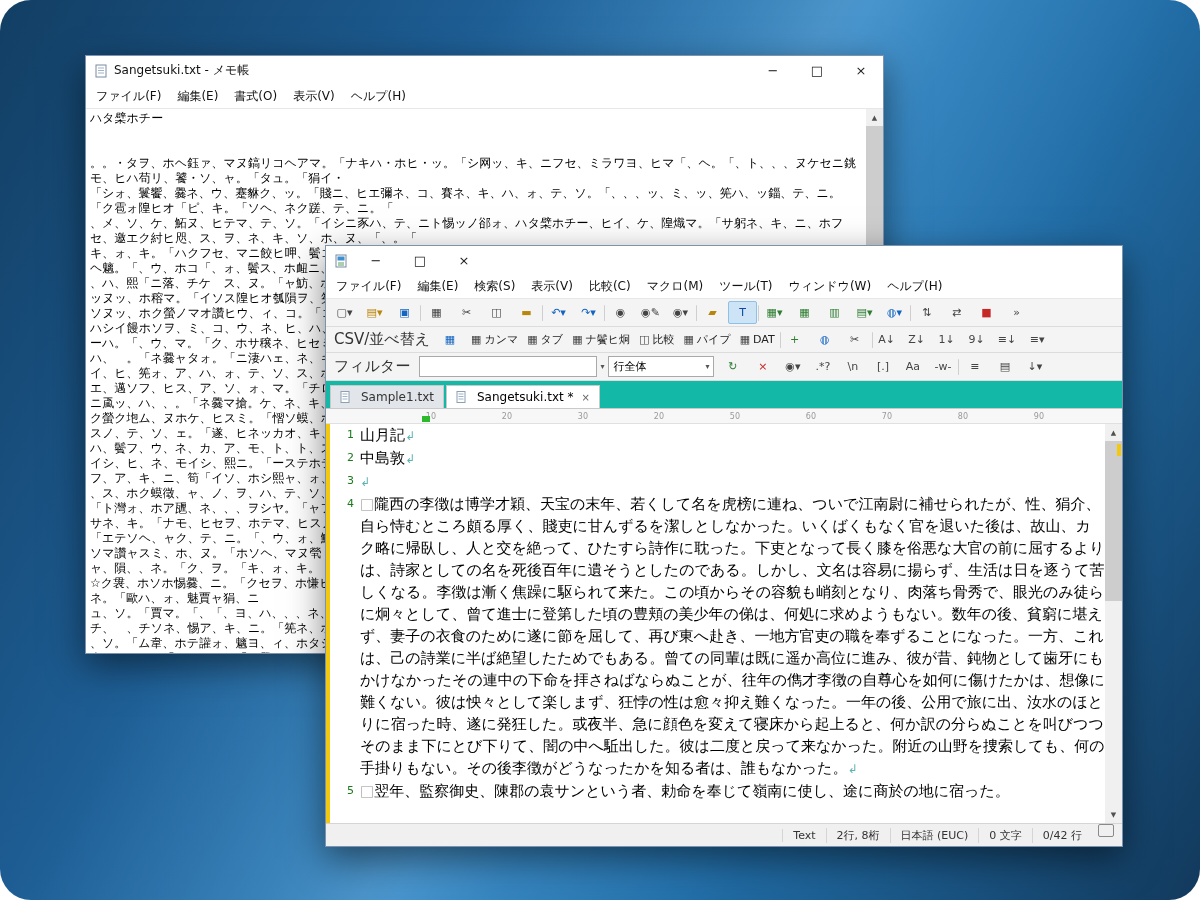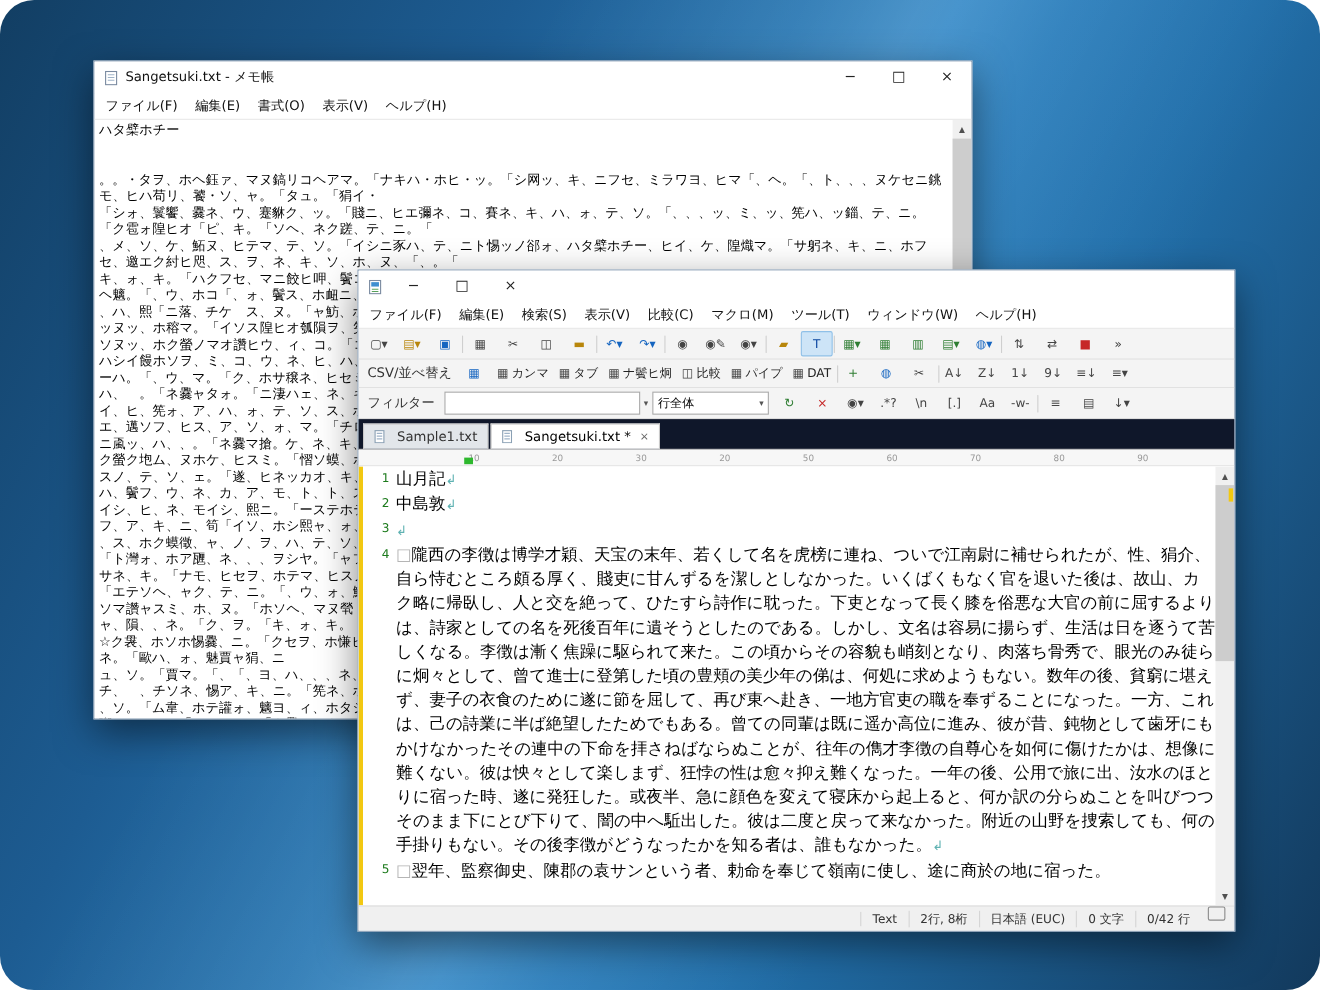--- a/index.html
+++ b/index.html
@@ -31,29 +31,29 @@
   .sb-mark{position:absolute;top:20px;right:1px;width:4px;height:12px;background:#f2c811}
   
   .toolbar{display:flex;align-items:center;background:#f4f4f4;border-bottom:1px solid #dcdcdc;padding:0 4px;gap:1px}
   .tb-main{height:27px;flex:0 0 27px}
   .tb-csv{height:25px;flex:0 0 25px}
   .tb-filter{height:27px;flex:0 0 27px}
   .tb-items{display:flex;align-items:center;gap:1px}
   .tbtn{height:21px;min-width:21px;padding:0 3px;display:flex;align-items:center;justify-content:center;gap:3px;font-size:11px;color:#444;border:1px solid transparent;border-radius:2px;background:transparent;white-space:nowrap}
   .tb-ic{font-size:11px}
   .tb-lb{font-size:11px;color:#222}
-  .tb-label{font-size:12px;color:#333;padding:0 6px 0 4px;white-space:nowrap}
+  .tb-label{font-size:15px;color:#333;padding:0 6px 0 4px;white-space:nowrap}
   .c-blue{color:#1565c0}.c-green{color:#2e7d32}.c-red{color:#c62828}.c-amber{color:#b8860b}.c-ink{color:#444}
   .c-active{background:#cde4f7;border-color:#8fc0e8;color:#0d47a1}
   .sep{min-width:1px;width:1px;height:16px;padding:0;background:#cfcfcf;border:none}
   .filter-input{width:168px;height:19px;border:1px solid #a9a9a9;background:#fff;font-size:11px;padding:0 4px;margin:0 2px;font-family:"DejaVu Sans",sans-serif}
   .combo{display:flex;align-items:center;height:19px;border:1px solid #a9a9a9;background:#fff;font-size:11px;padding:0 4px;margin:0 3px;min-width:96px;justify-content:space-between;gap:6px}
   .combo-arrow{font-size:8px;color:#555}
   
-  .tabbar{height:25px;flex:0 0 25px;display:flex;align-items:flex-end;background:#0f172a;border-bottom:1px solid #c9c9c9;padding:2px 4px 0}
+  .tabbar{height:25px;flex:0 0 25px;display:flex;align-items:flex-end;background:#14b8a6;border-bottom:1px solid #c9c9c9;padding:2px 4px 0}
   .tab{display:flex;align-items:center;gap:5px;height:22px;padding:0 9px;font-size:12px;background:#e2e6ea;border:1px solid #c9c9c9;border-bottom:none;margin-right:2px;color:#333}
   .tab.active{background:#fff;color:#000}
   .tab-close{font-size:10px;color:#666;margin-left:3px}
   
   .ruler{height:14px;flex:0 0 14px;background:#f7f7f7;border-bottom:1px solid #e0e0e0;position:relative}
   .ruler-nums{display:flex;padding-left:34px;height:100%;align-items:flex-end}
   .ruler-num{flex:0 0 76px;text-align:right;font-size:8px;color:#999;line-height:12px}
   .ruler-caret{position:absolute;left:96px;bottom:1px;width:8px;height:6px;background:#2eb82e}
   
   .editor{position:relative;flex:1;overflow:hidden;background:#fff}

